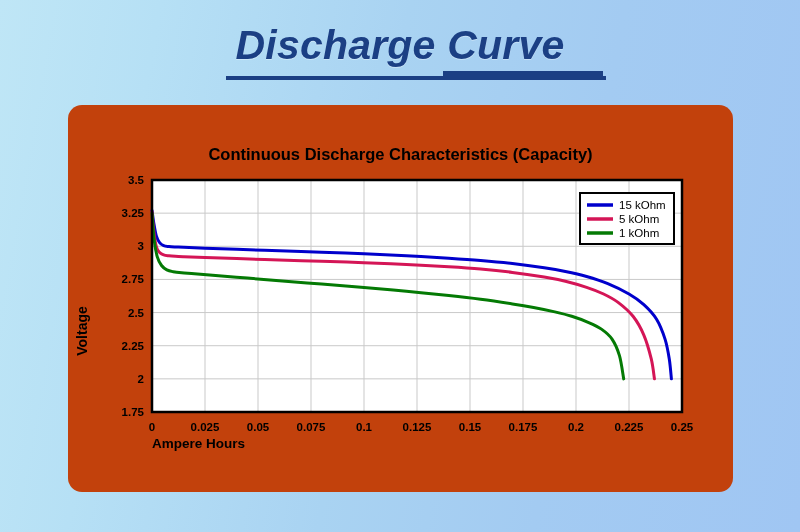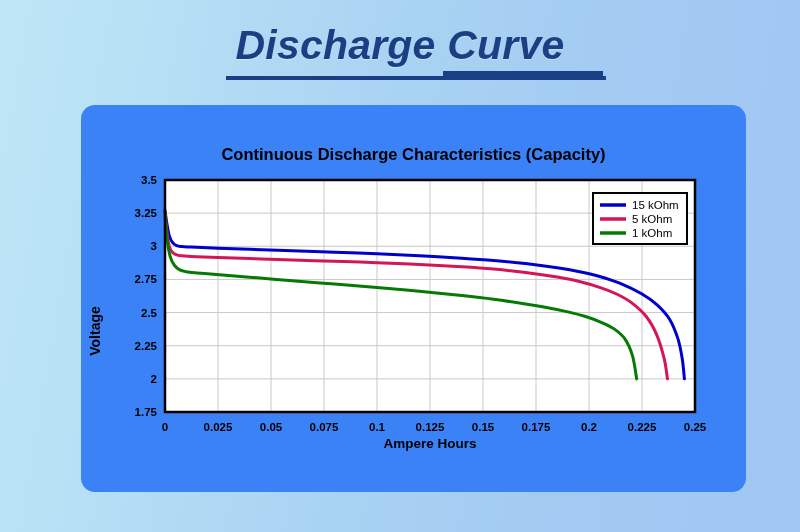--- a/index.html
+++ b/index.html
@@ -31,37 +31,37 @@
     background:#1b3f84;
   }
   .title-rule-thick{
     position:absolute;left:443px;top:71px;width:160px;height:9px;
     background:#1b3f84;
   }
 
   
   .card{
     position:absolute;left:68px;top:105px;width:665px;height:387px;
-    background:#3b82f6;border-radius:14px;margin-left:13px;
+    background:#c2410c;border-radius:14px;
   }
 
   
   .chart{position:absolute;left:0;top:0;width:665px;height:387px;}
   .chart-title{
     position:absolute;left:0;top:40px;width:665px;text-align:center;
     font-size:16.5px;font-weight:bold;color:#000;
   }
   .y-axis-title{
     position:absolute;left:14px;top:226px;
     transform:translate(-50%,-50%) rotate(-90deg);
     transform-origin:center center;
     font-size:14px;font-weight:bold;color:#000;white-space:nowrap;
   }
   .x-axis-title{
-    position:absolute;left:84px;top:331px;width:530px;text-align:center;
+    position:absolute;left:84px;top:331px;width:530px;
     font-size:13.5px;font-weight:bold;color:#000;
   }
   .plot-svg{position:absolute;left:0;top:0;}
   .ytick,.xtick{font-size:11.5px;font-weight:bold;fill:#000;
     font-family:"Liberation Sans", sans-serif;}
   .ytick{text-anchor:end;}
   .xtick{text-anchor:middle;}
   .legend-text{font-size:11.5px;fill:#000;font-family:"Liberation Sans", sans-serif;}
 </style>
 </head>

